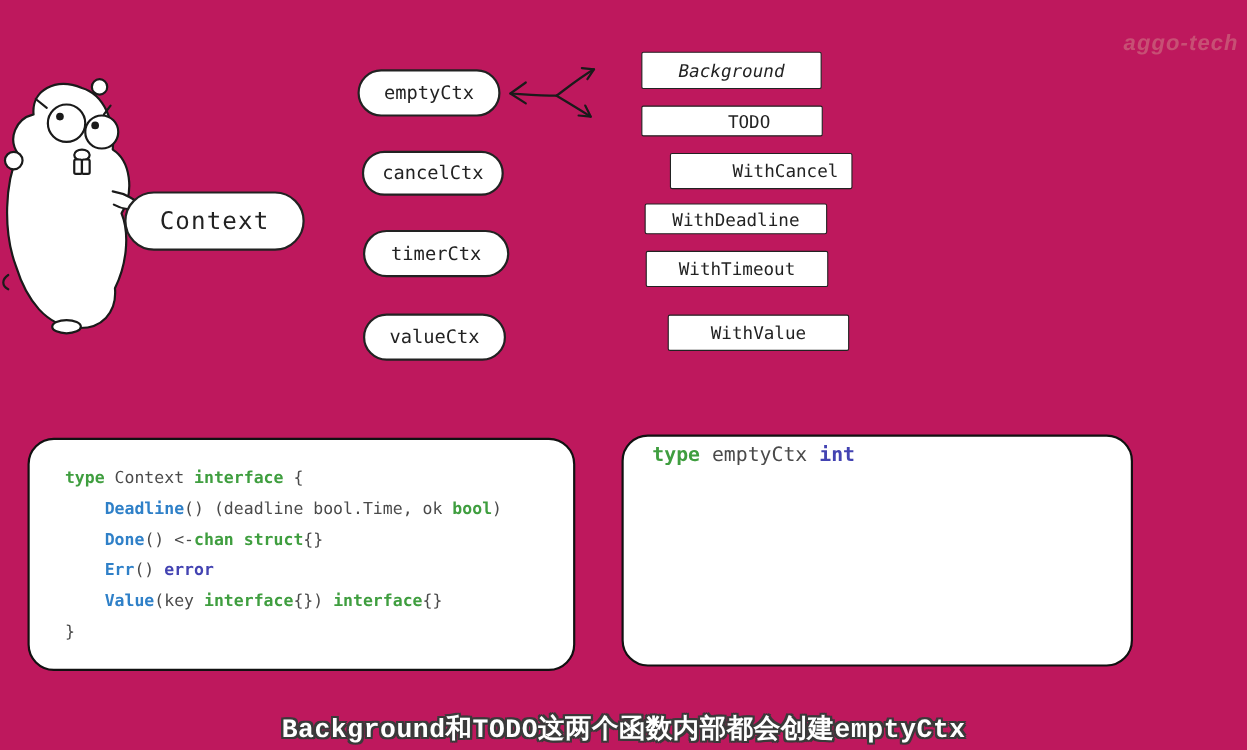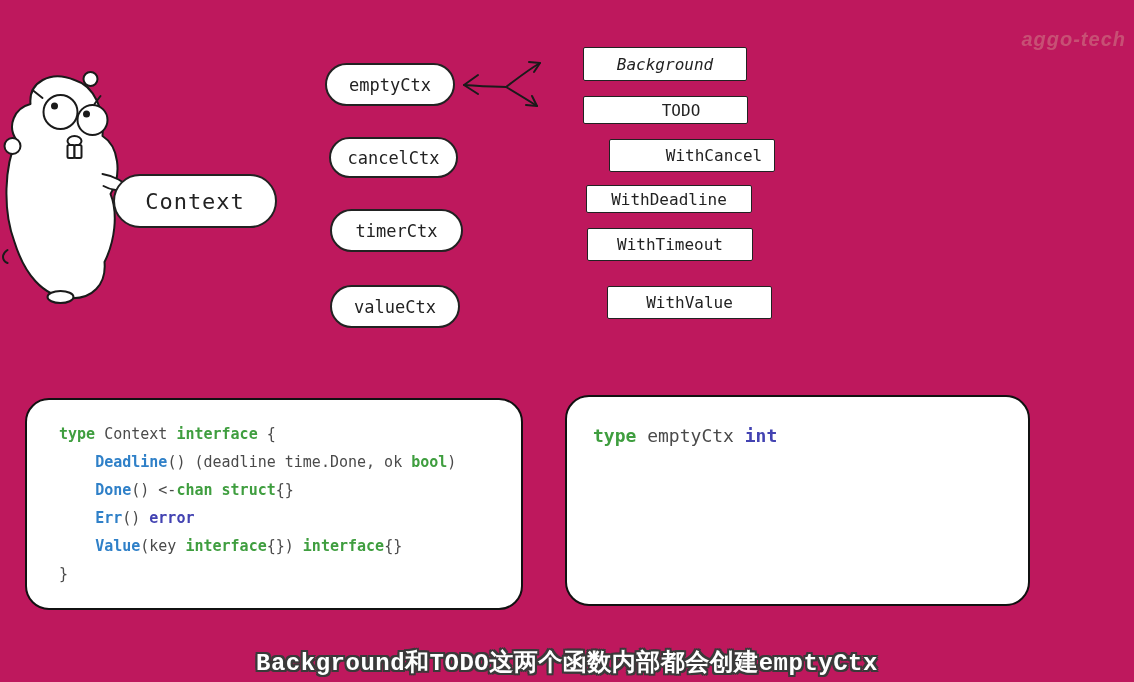--- a/index.html
+++ b/index.html
@@ -54,21 +54,21 @@
   #fn-withcancel   { left:609px; top:139px; width:166px; height:33px;padding-left:44px; }
   #fn-withdeadline { left:586px; top:185px; width:166px; height:28px; }
   #fn-withtimeout  { left:587px; top:228px; width:166px; height:33px; }
   #fn-withvalue    { left:587px; top:286px; width:165px; height:33px;margin-left:20px; }
 
   
   .code-box {
     position:absolute; border:2.5px solid #111; border-radius:24px; background:#fff;
   }
   #code-left  { left:25px;  top:398px; width:498px; height:212px; padding:20px 10px 0 32px; }
-  #code-right { left:565px; top:395px; width:465px; height:211px; padding:24px 10px 0 26px; }
+  #code-right { left:565px; top:395px; width:465px; height:211px; padding:2px 10px 0 26px; }
 
   .code { font-family:"DejaVu Sans Mono", monospace; }
   #code-left  .code { font-size:15px; line-height:28px; }
   #code-right .code { font-size:18px; line-height:30px; }
   .code-line { white-space:pre; }
   .tok-p  { color:#4a4a4a; }
   .tok-kw { color:#3f9e3f; font-weight:bold; }
   .tok-fn { color:#2f80c8; font-weight:bold; }
   .tok-ty { color:#4343b2; font-weight:bold; }
 
@@ -128,21 +128,21 @@
   <div id="fn-background" class="fn-box">Background</div>
   <div id="fn-todo" class="fn-box">TODO</div>
   <div id="fn-withcancel" class="fn-box">WithCancel</div>
   <div id="fn-withdeadline" class="fn-box">WithDeadline</div>
   <div id="fn-withtimeout" class="fn-box">WithTimeout</div>
   <div id="fn-withvalue" class="fn-box">WithValue</div>
 
   <div id="code-left" class="code-box">
     <div class="code">
         <div class="code-line"><span class="tok-kw">type</span><span class="tok-p"> Context </span><span class="tok-kw">interface</span><span class="tok-p"> {</span></div>
-        <div class="code-line"><span class="tok-p">    </span><span class="tok-fn">Deadline</span><span class="tok-p">() (deadline time.Done, ok </span><span class="tok-kw">bool</span><span class="tok-p">)</span></div>
+        <div class="code-line"><span class="tok-p">    </span><span class="tok-fn">Deadline</span><span class="tok-p">() (deadline bool.Time, ok </span><span class="tok-kw">bool</span><span class="tok-p">)</span></div>
         <div class="code-line"><span class="tok-p">    </span><span class="tok-fn">Done</span><span class="tok-p">() &lt;-</span><span class="tok-kw">chan struct</span><span class="tok-p">{}</span></div>
         <div class="code-line"><span class="tok-p">    </span><span class="tok-fn">Err</span><span class="tok-p">() </span><span class="tok-ty">error</span></div>
         <div class="code-line"><span class="tok-p">    </span><span class="tok-fn">Value</span><span class="tok-p">(key </span><span class="tok-kw">interface</span><span class="tok-p">{}) </span><span class="tok-kw">interface</span><span class="tok-p">{}</span></div>
         <div class="code-line"><span class="tok-p">}</span></div>
       </div>
   </div>
   <div id="code-right" class="code-box">
     <div class="code">
         <div class="code-line"><span class="tok-kw">type</span><span class="tok-p"> emptyCtx </span><span class="tok-ty">int</span></div>
       </div>

